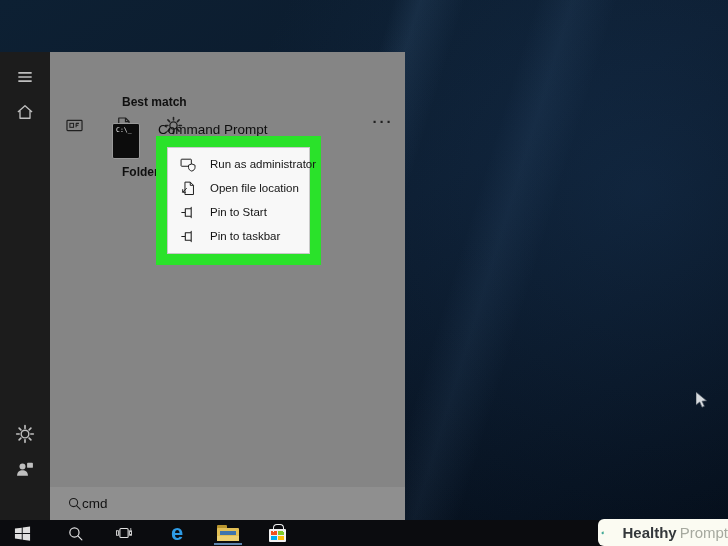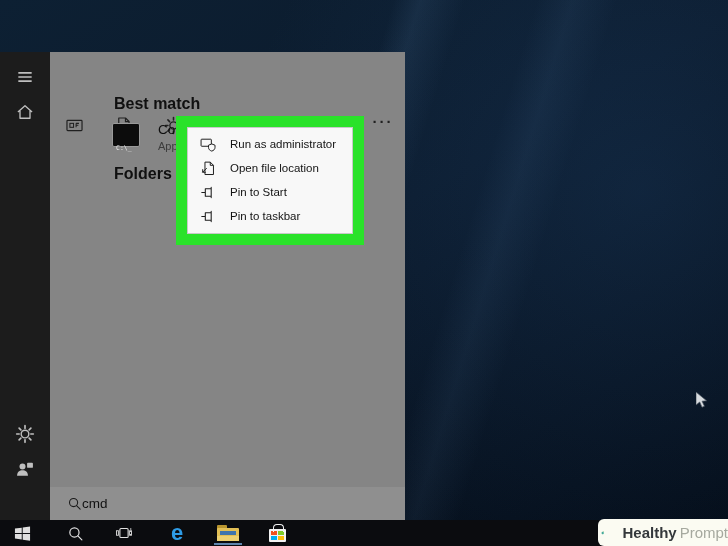--- a/index.html
+++ b/index.html
@@ -19,32 +19,32 @@
   .sidebar{ position:absolute; left:0; top:52px; width:50px; height:468px; background:#1c1c1c; }
   .side-btn{ position:absolute; left:11px; width:28px; height:28px; display:flex; align-items:center; justify-content:center; color:#bfbfbf; }
   .side-btn svg{ width:20px; height:20px; }
 
   
   .panel{ position:absolute; left:50px; top:52px; width:355px; height:468px; background:#858585; }
   .filter-btn{ position:absolute; top:61px; width:26px; height:24px; display:flex; align-items:center; justify-content:center; color:#202020; }
   .filter-btn svg{ width:19px; height:19px; }
   .more-btn{ position:absolute; right:332px; left:368px; top:58px; width:30px; height:24px; color:#202020; font-size:15px; letter-spacing:2px; font-weight:bold; text-align:center; line-height:24px; }
 
-  .section-header{ position:absolute; left:64px; font-size:16px; font-weight:bold; color:#101010; }
+  .section-header{ position:absolute; left:72px; font-size:12px; font-weight:bold; color:#101010; }
   .best-match-row{ position:absolute; left:56px; top:118px; width:300px; height:44px; }
-  .cmd-icon{ position:absolute; left:6px; top:5px; width:28px; height:24px; background:#0c0c0c; border:1px solid #9a9a9a; border-radius:2px; color:#e8e8e8; font-family:"DejaVu Sans Mono", monospace; font-size:6.5px; padding:20px 0 0 3px; }
+  .cmd-icon{ position:absolute; left:6px; top:5px; width:28px; height:36px; background:#0c0c0c; border:1px solid #9a9a9a; border-radius:2px; color:#e8e8e8; font-family:"DejaVu Sans Mono", monospace; font-size:6.5px; padding:2px 0 0 3px; }
   .result-title{ position:absolute; left:52px; top:4px; font-size:13.5px; font-weight:500; color:#0e0e0e; }
   .result-sub{ position:absolute; left:52px; top:22px; font-size:11px; color:#3c3c3c; }
 
   .searchbar{ position:absolute; left:0; bottom:0; width:355px; height:33px; background:#8f8f8f; display:flex; align-items:center; }
   .searchbar .mag{ margin-left:17px; width:15px; height:15px; color:#1b1b1b; }
   .search-input{ margin-left:0; width:260px; border:none; background:transparent; font-family:"Liberation Sans",sans-serif; font-size:13.5px; color:#121212; outline:none; }
 
   
-  .green-box{ position:absolute; left:156px; top:116px; width:188px; height:129px; background:#f8f8f8; border:11px solid #2ae22a; z-index:5;margin-left:20px; }
+  .green-box{ position:absolute; left:156px; top:136px; width:165px; height:129px; background:#f8f8f8; border:11px solid #2ae22a; z-index:5; }
   .ctx-menu{ position:absolute; inset:0; border:1px solid #c9c9c9; background:#f8f8f8; padding-top:4px; }
   .ctx-item{ display:flex; align-items:center; height:24px; padding-left:12px; }
   .ctx-item svg{ width:17px; height:17px; color:#1d1d1d; flex:0 0 auto; }
   .ctx-item .lbl{ margin-left:13px; font-size:11.5px; color:#141414; white-space:nowrap; }
 
   
   .taskbar{ position:absolute; left:0; top:520px; width:728px; height:26px; background:#0b0c0f; }
   .tb-btn{ position:absolute; top:0; width:36px; height:26px; display:flex; align-items:center; justify-content:center; }
   .tb-btn svg{ display:block; }
   .edge-e{ font-size:22px; font-weight:bold; color:#2e9ce6; line-height:22px; }

